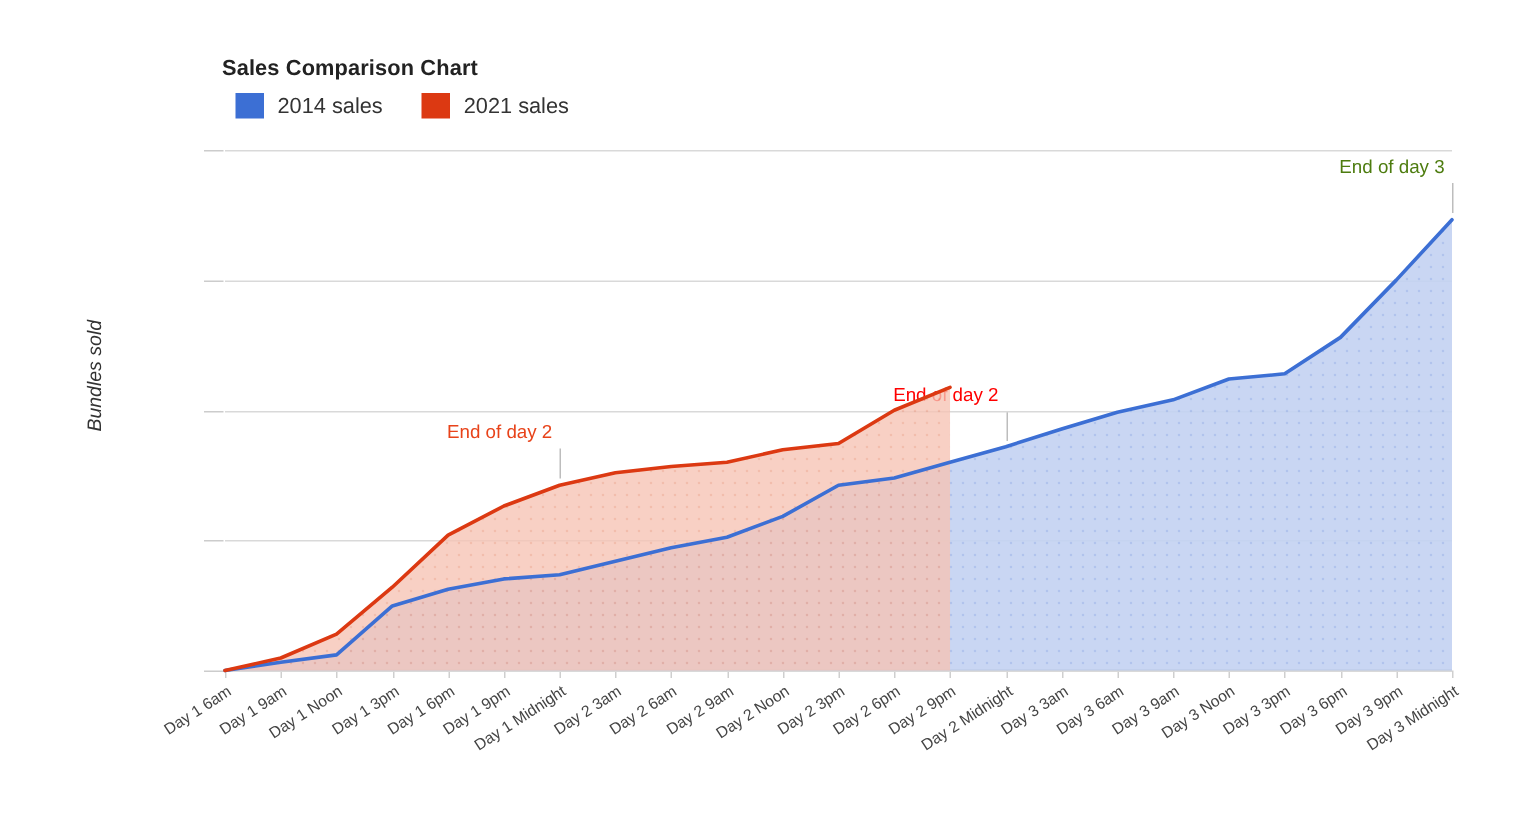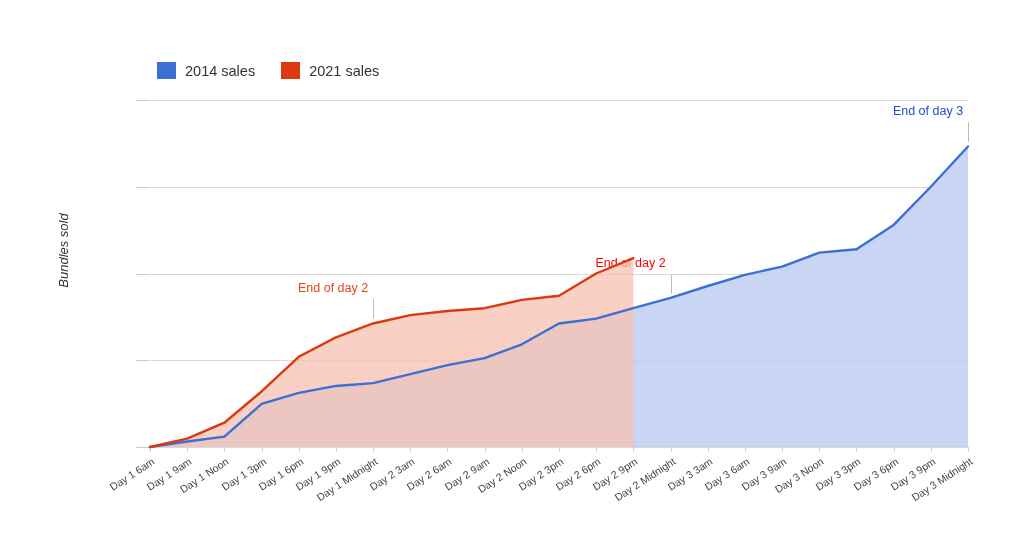--- a/index.html
+++ b/index.html
@@ -51,20 +51,21 @@
   .annotation.orange{color:#e8431a;}
   .ann-stem{position:absolute;width:1px;background:#bdbdbd;}
 
   svg.series-layer{position:absolute;left:0;top:0;width:1024px;height:548px;overflow:visible;}
 </style>
 </head>
 <body>
 
 <div id="chart-root">
 
+  <div class="chart-title">Sales Comparison Chart</div>
 
   <div class="legend">
     <div class="legend-entry">
       <span class="legend-swatch" style="background:#3c6fd4"></span>
       <span class="legend-label">2014 sales</span>
     </div>
     <div class="legend-entry">
       <span class="legend-swatch" style="background:#dc3912"></span>
       <span class="legend-label">2021 sales</span>
     </div>
@@ -173,21 +174,21 @@
       </div>
       <div class="x-label-wrap" style="left: 968px;">
         <span class="x-label">Day 3 Midnight</span>
       </div>
     </div>
   <div id="annotations">
       <div class="annotation orange" style="color: rgb(232, 67, 26); left: 333.091px; top: 281.468px; transform: translateX(-50%);">End of day 2</div>
       <div class="ann-stem" style="left: 373.091px; top: 299.468px; height: 20px;"></div>
       <div class="annotation" style="color: rgb(255, 0, 0); left: 630.545px; top: 255.79px; transform: translateX(-50%);">End of day 2</div>
       <div class="ann-stem" style="left: 670.545px; top: 273.79px; height: 20px;"></div>
-      <div class="annotation" style="color: #1d4ed8; left: 928px; top: 104.498px; transform: translateX(-50%);">End of day 3</div>
+      <div class="annotation" style="color: #4d7c0f; left: 928px; top: 104.498px; transform: translateX(-50%);">End of day 3</div>
       <div class="ann-stem" style="left: 968px; top: 122.498px; height: 20px;"></div>
     </div>
 
   <div class="plot">
     <div id="gridlines">
         <div class="gridline" style="top: 347px;"></div>
         <div class="gridline" style="top: 260.25px;"></div>
         <div class="gridline" style="top: 173.5px;"></div>
         <div class="gridline" style="top: 86.75px;"></div>
         <div class="gridline" style="top: 0px;"></div>

